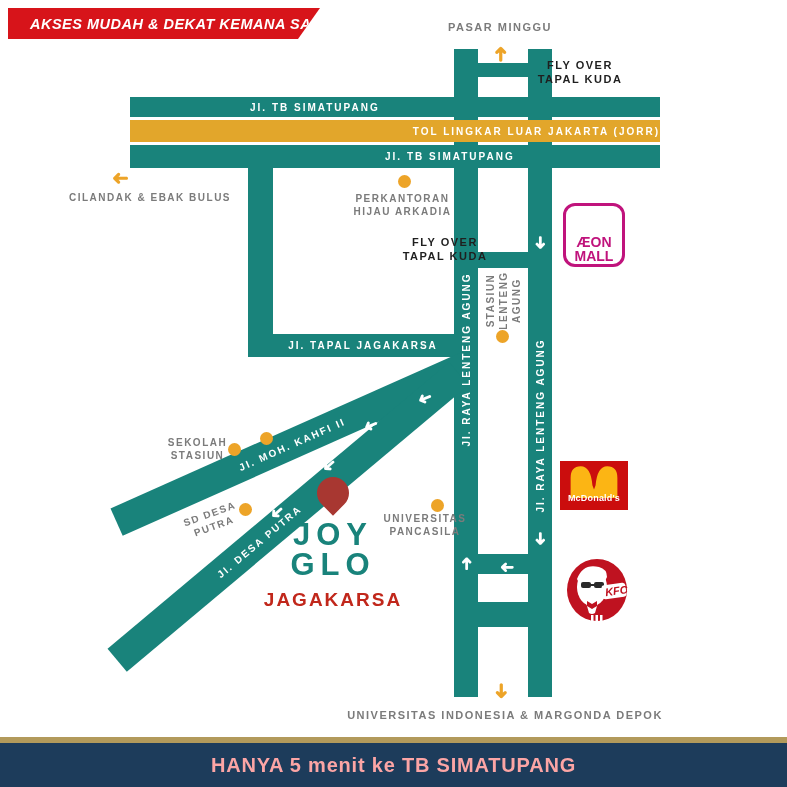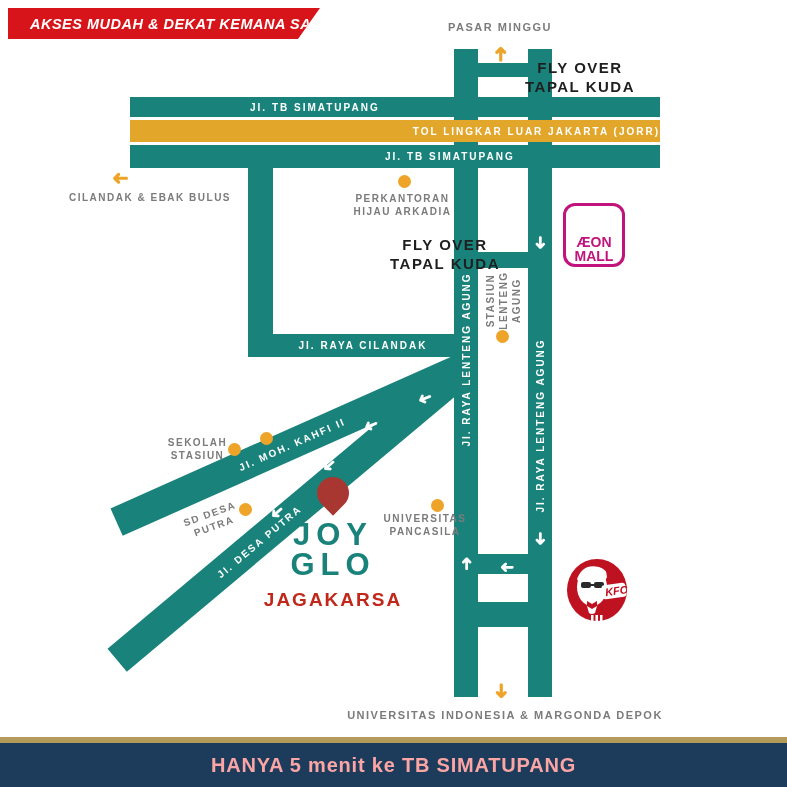--- a/index.html
+++ b/index.html
@@ -7,21 +7,21 @@
        font-family:"Liberation Sans",sans-serif;}
   .abs{position:absolute;}
   
   .road{position:absolute;background:#19837b;}
   .road-yellow{position:absolute;background:#e2a62b;}
   .road-lbl{color:#fff;font-weight:700;font-size:10px;letter-spacing:2px;white-space:nowrap;}
   .band{display:flex;align-items:center;}
   
   .lbl{position:absolute;color:#7b7b7b;font-weight:700;font-size:10px;letter-spacing:1.5px;
        text-align:center;white-space:pre-line;line-height:1.25;z-index:12;}
-  .lbl-dark{color:#1f1f1f;font-size:15px;}
+  .lbl-dark{color:#1f1f1f;font-size:11px;}
   .dot{position:absolute;width:13px;height:13px;border-radius:50%;background:#eda428;z-index:11;}
   .arrow{position:absolute;font-weight:700;line-height:1;z-index:13;}
   .arrow-white{color:#fff;font-size:17px;}
   .arrow-orange{color:#eda428;font-size:20px;}
   .rot{transform-origin:center center;}
   
   #banner{position:absolute;left:8px;top:8px;width:312px;height:31px;background:#d7141a;
           clip-path:polygon(0 0,100% 0,calc(100% - 22px) 100%,0 100%);
           display:flex;align-items:center;z-index:20;}
   #banner span{color:#fff;font-style:italic;font-weight:700;font-size:14.5px;letter-spacing:.5px;
@@ -60,21 +60,21 @@
   <div class="road" style="left:454px;top:49px;width:24px;height:648px;"></div>
   <div class="road" style="left:528px;top:49px;width:24px;height:648px;"></div>
 
   <div class="road" style="left:476px;top:63px;width:54px;height:14px;"></div>
   <div class="road" style="left:476px;top:252px;width:54px;height:16px;"></div>
   <div class="road" style="left:476px;top:554px;width:54px;height:20px;"></div>
   <div class="road" style="left:476px;top:602px;width:54px;height:25px;"></div>
 
   <div class="road" style="left:248px;top:160px;width:25px;height:197px;border-radius:0 0 0 6px;"></div>
   <div class="road band" style="left:248px;top:334px;width:230px;height:23px;justify-content:center;">
-    <span class="road-lbl">JI. RAYA CILANDAK</span>
+    <span class="road-lbl">JI. TAPAL JAGAKARSA</span>
   </div>
 
   <div class="road rot band" style="left:100px;top:429px;width:384px;height:30px;transform:rotate(-24deg);justify-content:center;">
     <span class="road-lbl">JI. MOH. KAHFI II</span>
   </div>
   <div class="road rot band" style="left:65px;top:502px;width:446px;height:30px;transform:rotate(-40deg);justify-content:flex-start;">
     <span class="road-lbl" style="padding-left:132px;">JI. DESA PUTRA</span>
   </div>
 
   <div class="road band" style="left:130px;top:97px;width:530px;height:20px;z-index:5;">
@@ -141,20 +141,26 @@
     <div>JOY</div>
     <div>GLO</div>
   </div>
   <div id="jagakarsa-name">JAGAKARSA</div>
 
   <div id="aeon">
     <div>ÆON</div>
     <div>MALL</div>
   </div>
 
+  <div id="mcd">
+    <svg width="54" height="34" viewBox="0 0 100 64">
+      <path d="M6 64 V26 Q6 4 25 4 Q44 4 47 40 L50 48 L53 40 Q56 4 75 4 Q94 4 94 26 V64 Z" fill="#fcb514"></path>
+    </svg>
+    <div class="mcd-word">McDonald's</div>
+  </div>
 
   <div id="kfc">
     <svg width="64" height="66" viewBox="0 0 64 66">
       <ellipse cx="32" cy="33" rx="30" ry="31" fill="#bf1220"></ellipse>
       <ellipse cx="27" cy="30" rx="15" ry="19" fill="#ffffff"></ellipse>
       <path d="M12 22 Q18 6 34 10 Q42 12 42 20 L40 24 Q28 18 14 26 Z" fill="#ffffff"></path>
       <rect x="16" y="25" width="10" height="6" rx="2" fill="#2a2a2a"></rect>
       <rect x="29" y="25" width="10" height="6" rx="2" fill="#2a2a2a"></rect>
       <rect x="25" y="27" width="5" height="2" fill="#2a2a2a"></rect>
       <path d="M20 42 Q27 50 34 42 L30 56 Q27 58 24 56 Z" fill="#ffffff"></path>

